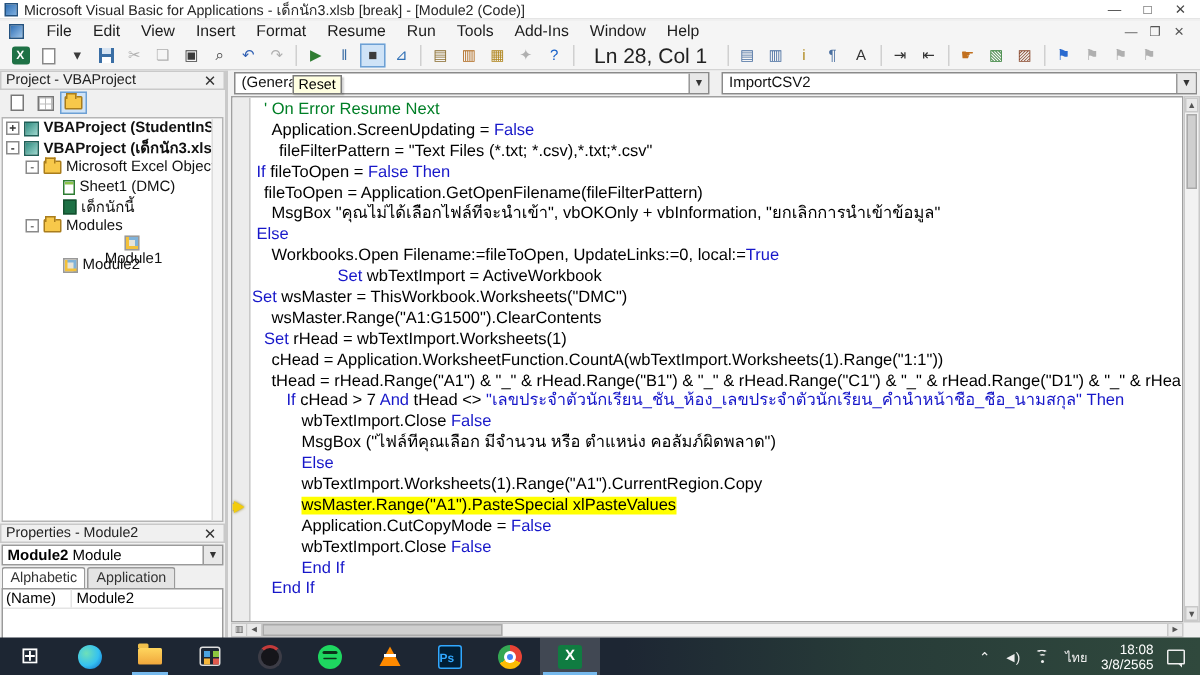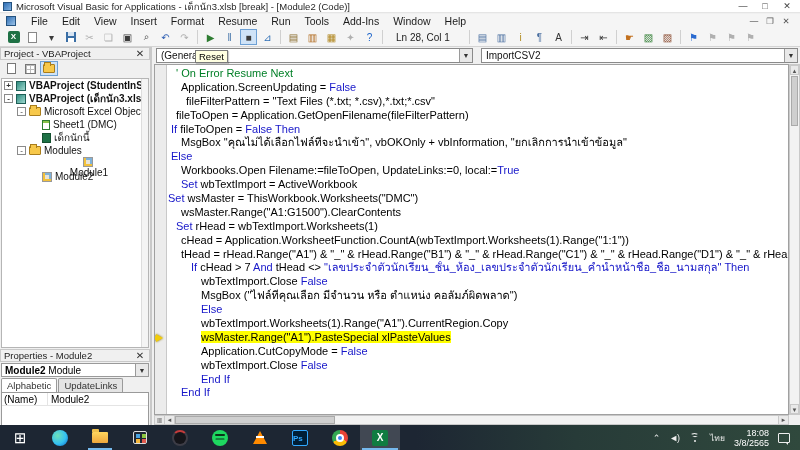--- a/index.html
+++ b/index.html
@@ -20,21 +20,21 @@
   .menu-item { font-size:10.5px; color:#1c1c1c; padding:0 7px; line-height:14px; }
   .child-controls { position:absolute; right:6px; top:0; height:14px; display:flex; }
   .child-controls span { width:16px; text-align:center; font-size:8.5px; color:#555; line-height:14px; }
 
   
   .toolbar { position:absolute; top:28px; left:0; right:0; height:19px; background:#f5f5f5; border-bottom:1px solid #d4d4d4; display:flex; align-items:center; padding-left:4px; }
   .tb-btn { width:17px; height:16px; display:inline-flex; align-items:center; justify-content:center; font-size:10px; color:#3b3b3b; margin:0 1px; border:1px solid transparent; }
   .tb-btn.pressed { border:1px solid #6da0d4; background:#cfe3f7; }
   .tb-btn.disabled { color:#b0b0b0; }
   .tb-sep { width:1px; height:14px; background:#d0d0d0; margin:0 3px; }
-  .pos-box { font-size:10px; color:#222; padding:0 10px; min-width:80px; }
+  .pos-box { font-size:14px; color:#222; padding:0 10px; min-width:80px; }
   .excel-glyph { width:12px; height:12px; background:#1e7145; border-radius:2px; color:#fff; font-size:8px; font-weight:bold; text-align:center; line-height:12px; }
   .floppy { width:10px; height:10px; background:#3a6ea5; position:relative; }
   .floppy:before { content:""; position:absolute; top:0; left:2px; width:6px; height:4px; background:#d7e4f2; }
   .floppy:after { content:""; position:absolute; bottom:0; left:2px; width:6px; height:4px; background:#fff; }
   .sheet-shape { width:9px; height:11px; background:#fff; border:1px solid #888; }
 
   
   .left-col { position:absolute; top:47px; left:0; width:152px; bottom:25px; background:#f0f0f0; border-right:2px solid #c9c9c9; }
   .panel-header { height:13px; background:#f0f0f0; border:1px solid #c9c9c9; display:flex; align-items:center; justify-content:space-between; padding:0 3px; font-size:9.5px; color:#222; }
   .panel-close { font-size:10px; color:#333; width:12px; text-align:center; }
@@ -287,21 +287,21 @@
       <div class="panel-header">
         <span>Properties - Module2</span>
         <span class="panel-close">✕</span>
       </div>
       <div class="props-select">
         <span><b>Module2</b><span> Module</span></span>
         <span class="dd-arrow-btn">▼</span>
       </div>
       <div class="props-tabs">
           <span class="props-tab active">Alphabetic</span>
-          <span class="props-tab">UpdateLinks</span>
+          <span class="props-tab">Application</span>
         </div>
       <div class="props-grid">
           <div class="props-row">
             <span class="props-cell-name">(Name)</span>
             <span class="props-cell-value">Module2</span>
           </div>
         </div>
     </div>
   </div>
 
@@ -318,26 +318,26 @@
       </div>
     </div>
     <div class="code-view">
       <div class="code-margin">
         <span class="exec-arrow" style="display: block; top: 269.1px;"></span>
       </div>
       <div class="code-lines">
           <div class="code-line" style="padding-left: 8px;"><span><span class="tok-c">' On Error Resume Next</span></span></div>
           <div class="code-line" style="padding-left: 13px;"><span><span class="tok-n">Application.ScreenUpdating = </span><span class="tok-k">False</span></span></div>
           <div class="code-line" style="padding-left: 18px;"><span><span class="tok-n">fileFilterPattern = "Text Files (*.txt; *.csv),*.txt;*.csv"</span></span></div>
+          <div class="code-line" style="padding-left: 3px;"><span><span class="tok-k">If</span><span class="tok-n"> fileToOpen = </span><span class="tok-k">False</span><span class="tok-n"> </span><span class="tok-k">Then</span></span></div>
           <div class="code-line" style="padding-left: 8px;"><span><span class="tok-n">fileToOpen = Application.GetOpenFilename(fileFilterPattern)</span></span></div>
-          <div class="code-line" style="padding-left: 3px;"><span><span class="tok-k">If</span><span class="tok-n"> fileToOpen = </span><span class="tok-k">False</span><span class="tok-n"> </span><span class="tok-k">Then</span></span></div>
           <div class="code-line" style="padding-left: 13px;"><span><span class="tok-n">MsgBox "คุณไม่ได้เลือกไฟล์ที่จะนำเข้า", vbOKOnly + vbInformation, "ยกเลิกการนำเข้าข้อมูล"</span></span></div>
           <div class="code-line" style="padding-left: 3px;"><span><span class="tok-k">Else</span></span></div>
           <div class="code-line" style="padding-left: 13px;"><span><span class="tok-n">Workbooks.Open Filename:=fileToOpen, UpdateLinks:=0, local:=</span><span class="tok-k">True</span></span></div>
-          <div class="code-line" style="padding-left: 13px;"><span><span class="tok-k">Set</span><span class="tok-n"> wbTextImport = ActiveWorkbook</span></span></div>
+          <div class="code-line" style="padding-left: 13px; margin-left: 44px;"><span><span class="tok-k">Set</span><span class="tok-n"> wbTextImport = ActiveWorkbook</span></span></div>
           <div class="code-line" style=""><span><span class="tok-k">Set</span><span class="tok-n"> wsMaster = ThisWorkbook.Worksheets("DMC")</span></span></div>
           <div class="code-line" style="padding-left: 13px;"><span><span class="tok-n">wsMaster.Range("A1:G1500").ClearContents</span></span></div>
           <div class="code-line" style="padding-left: 8px;"><span><span class="tok-k">Set</span><span class="tok-n"> rHead = wbTextImport.Worksheets(1)</span></span></div>
           <div class="code-line" style="padding-left: 13px;"><span><span class="tok-n">cHead = Application.WorksheetFunction.CountA(wbTextImport.Worksheets(1).Range("1:1"))</span></span></div>
           <div class="code-line" style="padding-left: 13px;"><span><span class="tok-n">tHead = rHead.Range("A1") &amp; "_" &amp; rHead.Range("B1") &amp; "_" &amp; rHead.Range("C1") &amp; "_" &amp; rHead.Range("D1") &amp; "_" &amp; rHea</span></span></div>
           <div class="code-line" style="padding-left: 23px;"><span><span class="tok-k">If</span><span class="tok-n"> cHead &gt; 7 </span><span class="tok-k">And</span><span class="tok-n"> tHead &lt;&gt; </span><span class="tok-k">"เลขประจำตัวนักเรียน_ชั้น_ห้อง_เลขประจำตัวนักเรียน_คำนำหน้าชื่อ_ชื่อ_นามสกุล"</span><span class="tok-n"> </span><span class="tok-k">Then</span></span></div>
           <div class="code-line" style="padding-left: 33px;"><span><span class="tok-n">wbTextImport.Close </span><span class="tok-k">False</span></span></div>
           <div class="code-line" style="padding-left: 33px;"><span><span class="tok-n">MsgBox ("ไฟล์ที่คุณเลือก มีจำนวน หรือ ตำแหน่ง คอลัมภ์ผิดพลาด")</span></span></div>
           <div class="code-line" style="padding-left: 33px;"><span><span class="tok-k">Else</span></span></div>
           <div class="code-line" style="padding-left: 33px;"><span><span class="tok-n">wbTextImport.Worksheets(1).Range("A1").CurrentRegion.Copy</span></span></div>

